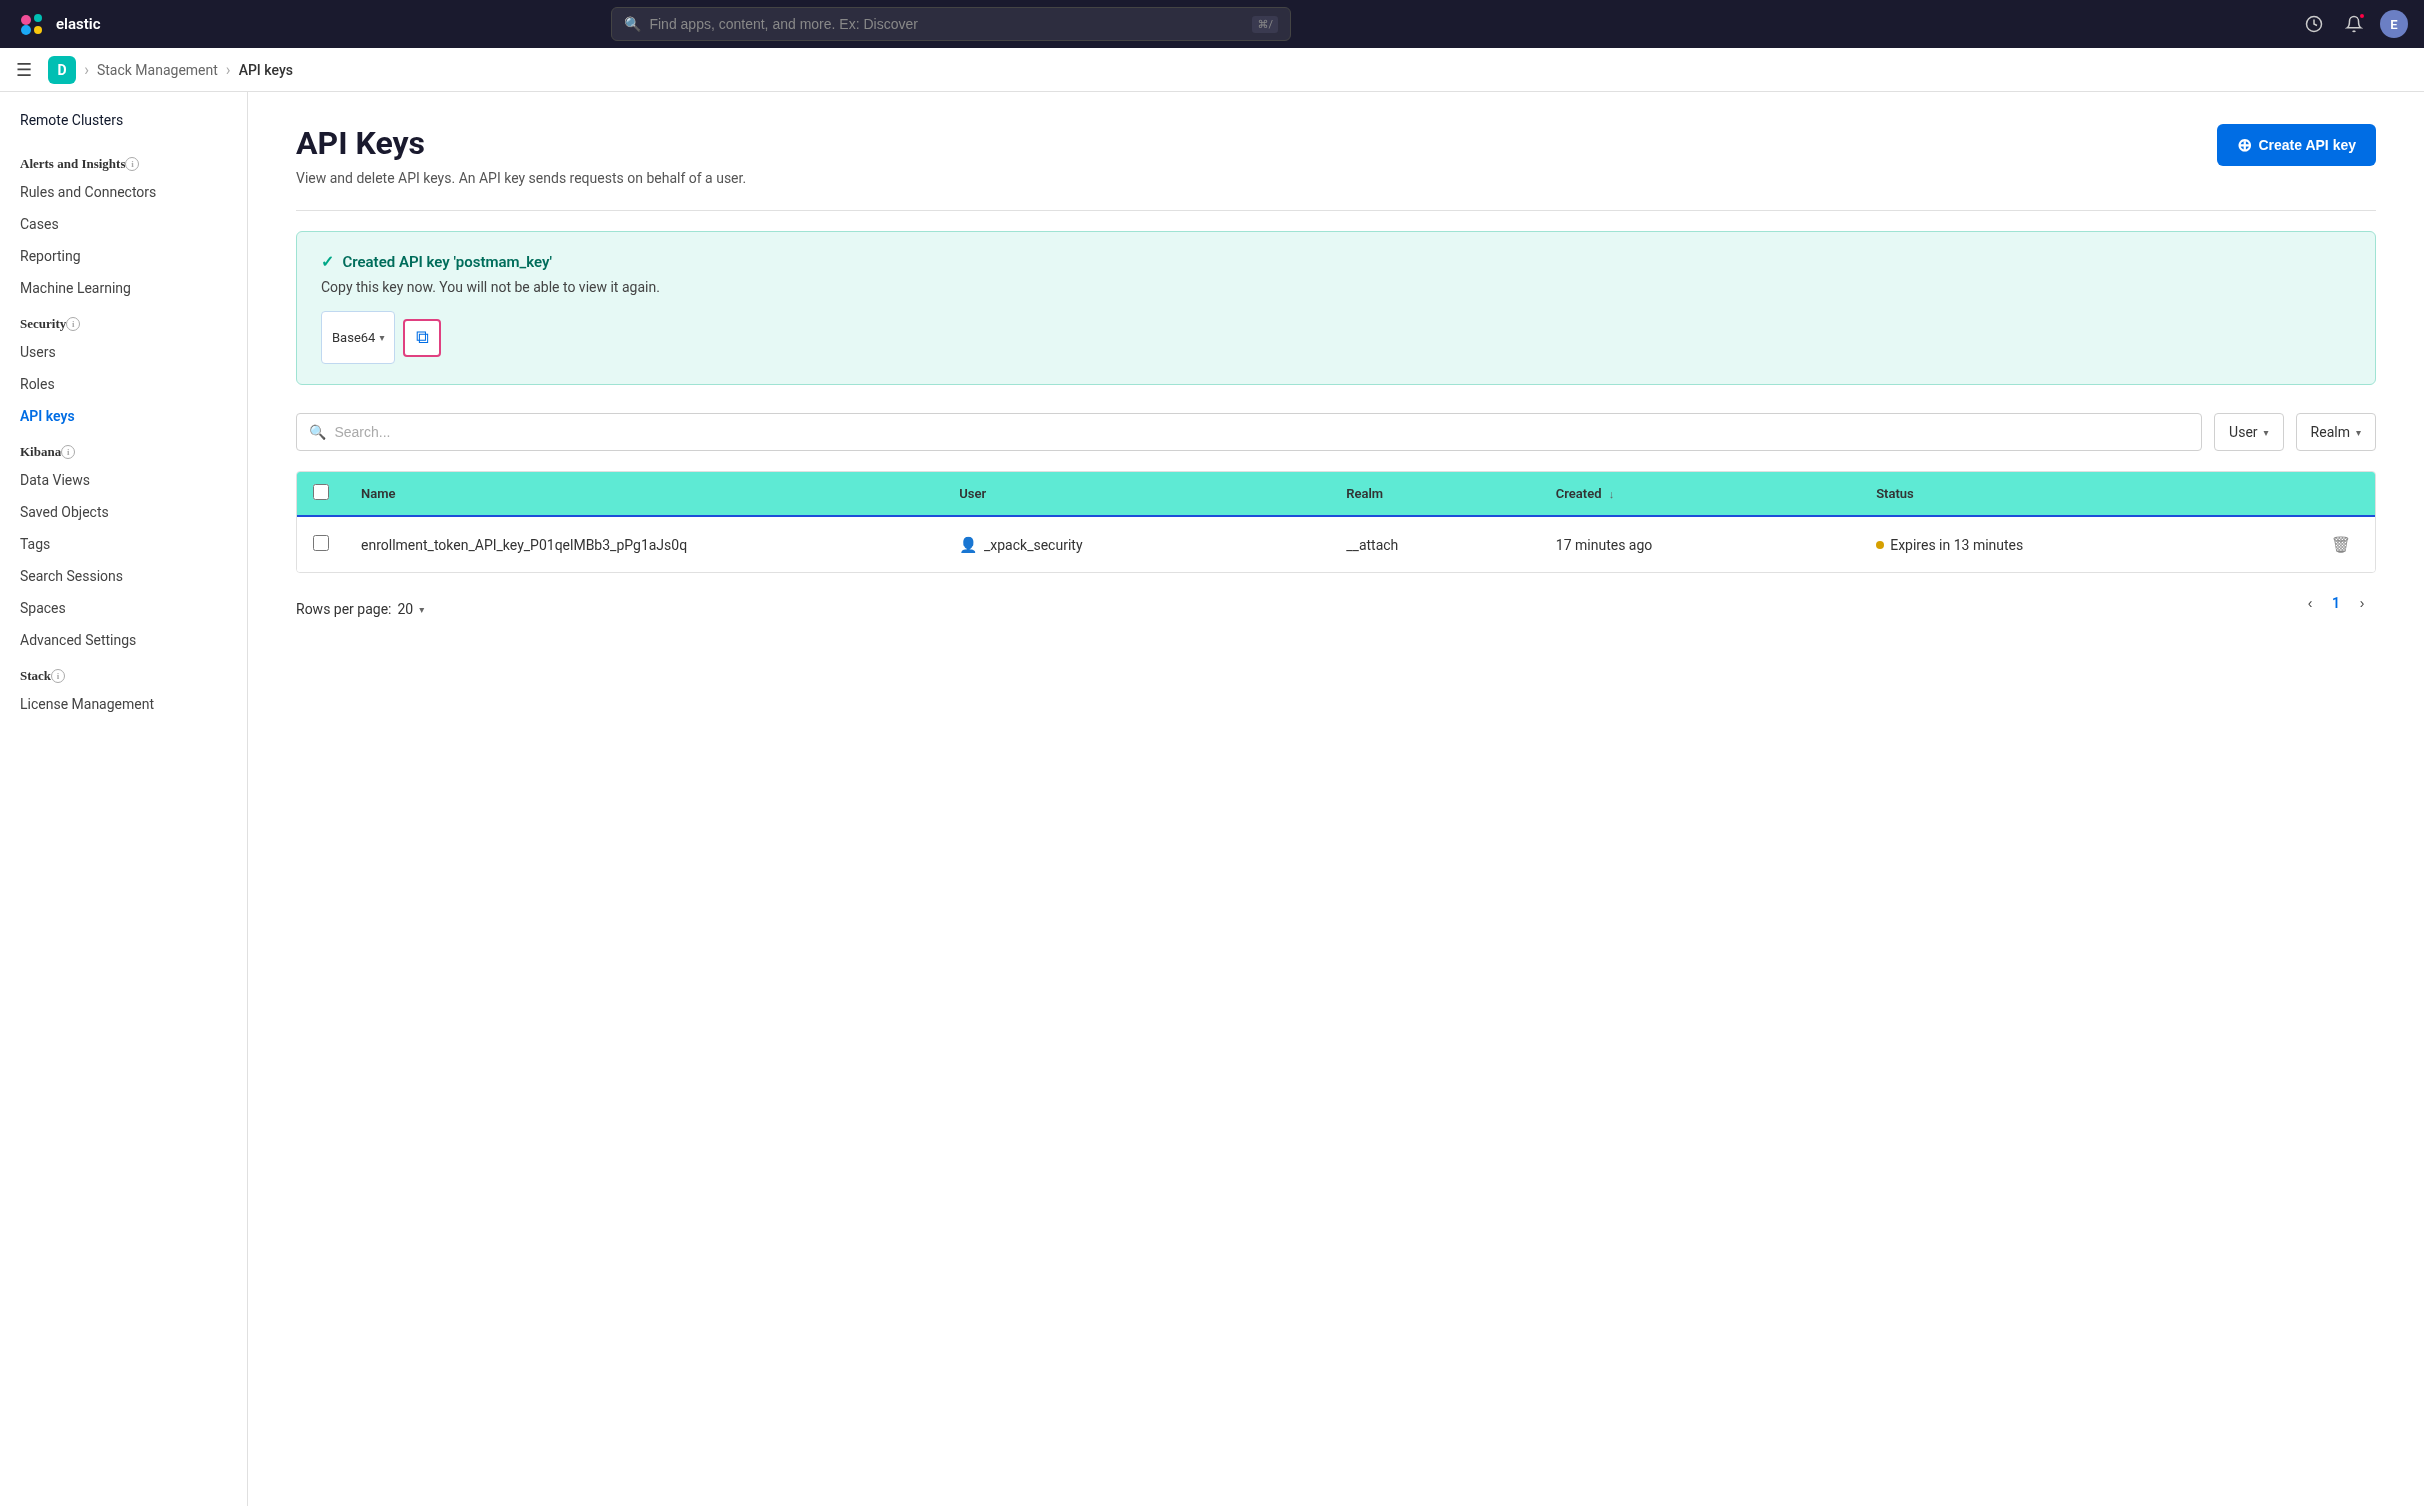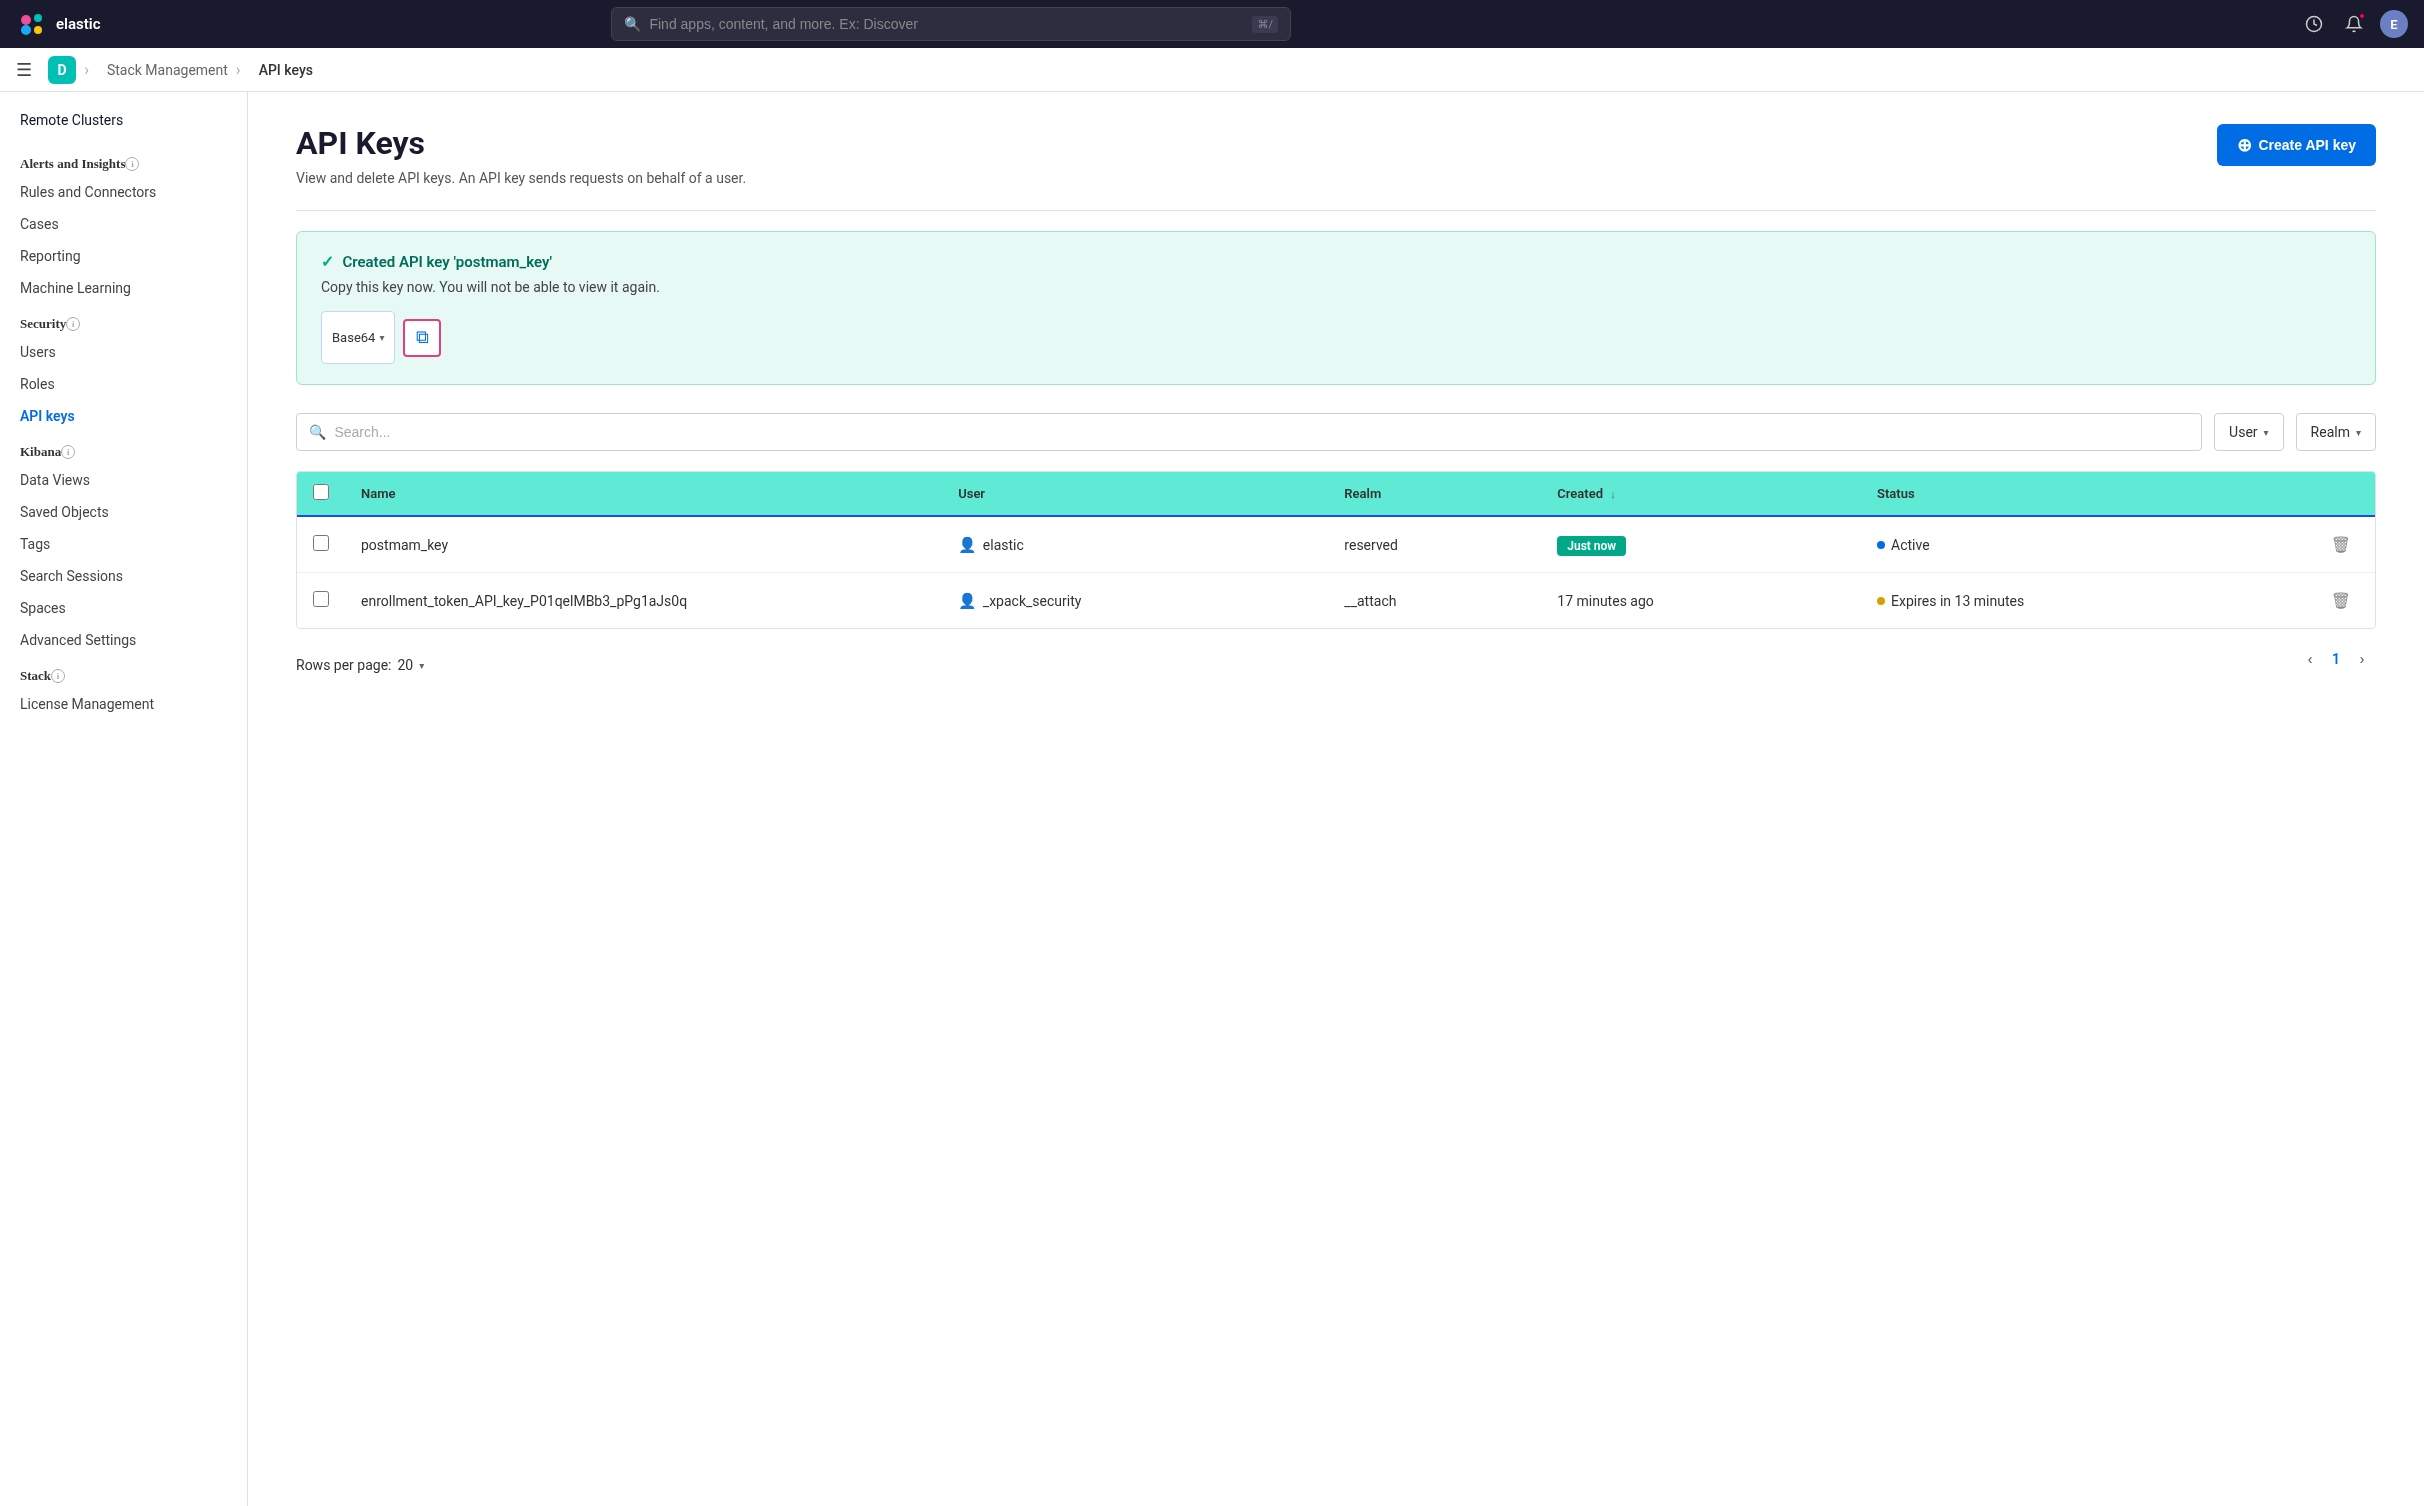--- a/index.html
+++ b/index.html
@@ -30,21 +30,21 @@
 
     
     .breadcrumb-bar {
       position: fixed; top: 48px; left: 0; right: 0; z-index: 99;
       background: #fff; border-bottom: 1px solid #e0e0e0;
       display: flex; align-items: center; padding: 0 16px; height: 44px; gap: 8px;
     }
     .hamburger { font-size: 18px; cursor: pointer; color: #444; margin-right: 8px; }
     .breadcrumb-d { width: 28px; height: 28px; background: #00bfb3; border-radius: 6px; display: flex; align-items: center; justify-content: center; color: white; font-weight: 700; font-size: 14px; }
     .breadcrumb-sep { color: #aaa; font-size: 16px; }
-    .breadcrumb-item { color: #666; font-size: 14px; margin-left: 10px; }
+    .breadcrumb-item { color: #666; font-size: 14px; }
     .breadcrumb-item.active { color: #333; font-weight: 500; }
 
     
     .layout { display: flex; margin-top: 92px; min-height: calc(100vh - 92px); }
 
     
     .sidebar {
       width: 248px; background: #fff; border-right: 1px solid #e0e0e0;
       position: fixed; top: 92px; left: 0; bottom: 0; overflow-y: auto;
       padding: 12px 0;
@@ -318,45 +318,20 @@
             <th>
               <span>Created</span>
               <span class="sort-icon">↓</span>
             </th>
             <th><span>Status</span></th>
             <th style="width:50px;"></th>
           </tr>
         </thead>
         <tbody>
 
-          <tr>
-            <td>
-              <input type="checkbox" class="checkbox" style="">
-            </td>
-            <td>postmam_key</td>
-            <td>
-              <div class="user-cell">
-                <span class="user-icon">👤</span>
-                <span>elastic</span>
-              </div>
-            </td>
-            <td>reserved</td>
-            <td>
-              <span class="just-now-badge">Just now</span>
-            </td>
-            <td>
-              <div class="status-active">
-                <span class="status-dot-blue"></span>
-                <span>Active</span>
-              </div>
-            </td>
-            <td>
-              <button class="delete-btn">🗑</button>
-            </td>
-          </tr>
 
           <tr>
             <td>
               <input type="checkbox" class="checkbox" style="">
             </td>
             <td style="max-width:240px; word-break:break-word;">enrollment_token_API_key_P01qelMBb3_pPg1aJs0q</td>
             <td>
               <div class="user-cell">
                 <span class="user-icon">👤</span>
                 <span>_xpack_security</span>

